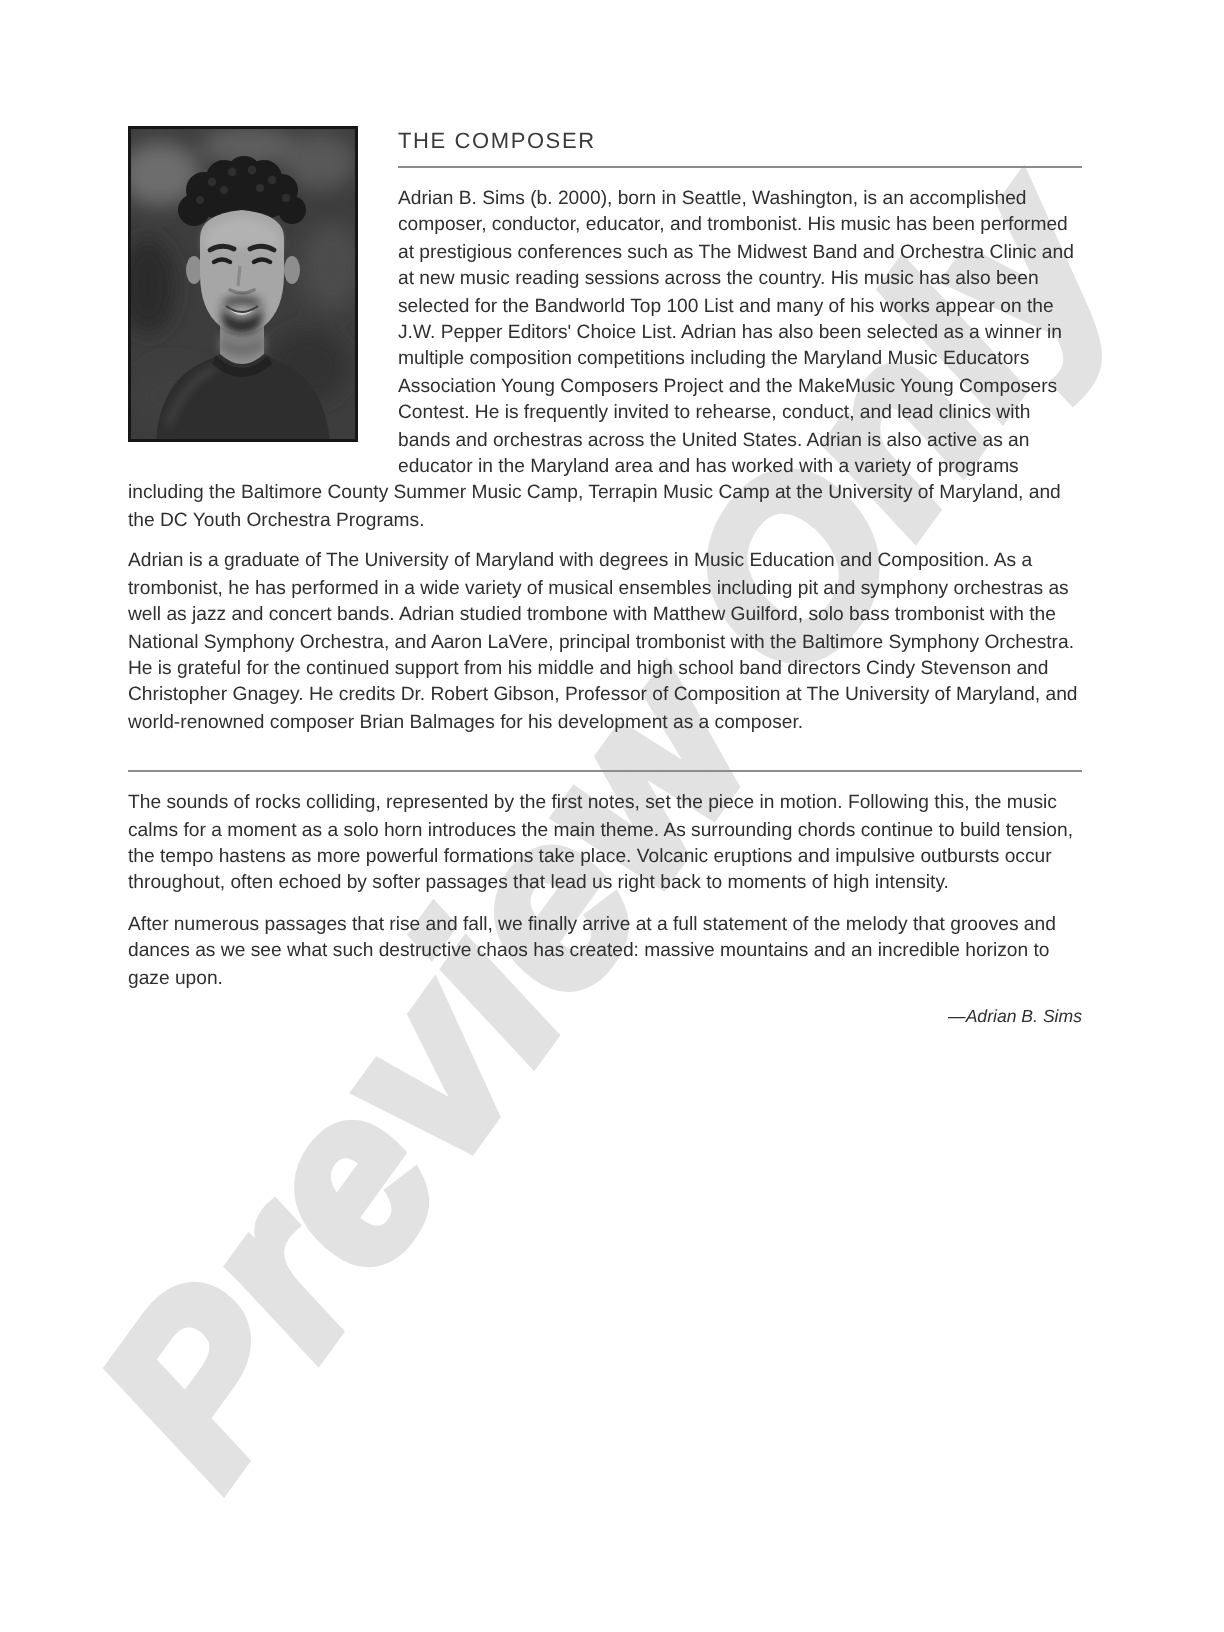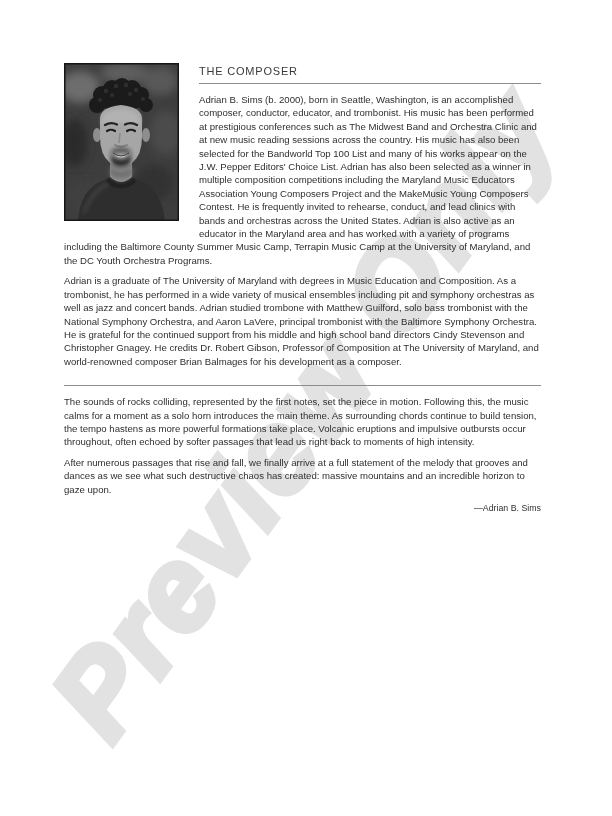--- a/index.html
+++ b/index.html
@@ -68,20 +68,21 @@
     font-size: 9.6px;
     line-height: 13.4px;
     color: #2f2f2f;
   }
 
   .section-music { margin-top: 17px; }
 
   .attribution {
     margin-top: 6px;
     text-align: right;
+    font-style: italic;
     font-size: 8.8px;
     color: #2f2f2f;
   }
 </style>
 </head>
 <body>
 
 <div class="watermark">Preview Only</div>
 
 <div class="page-content">

